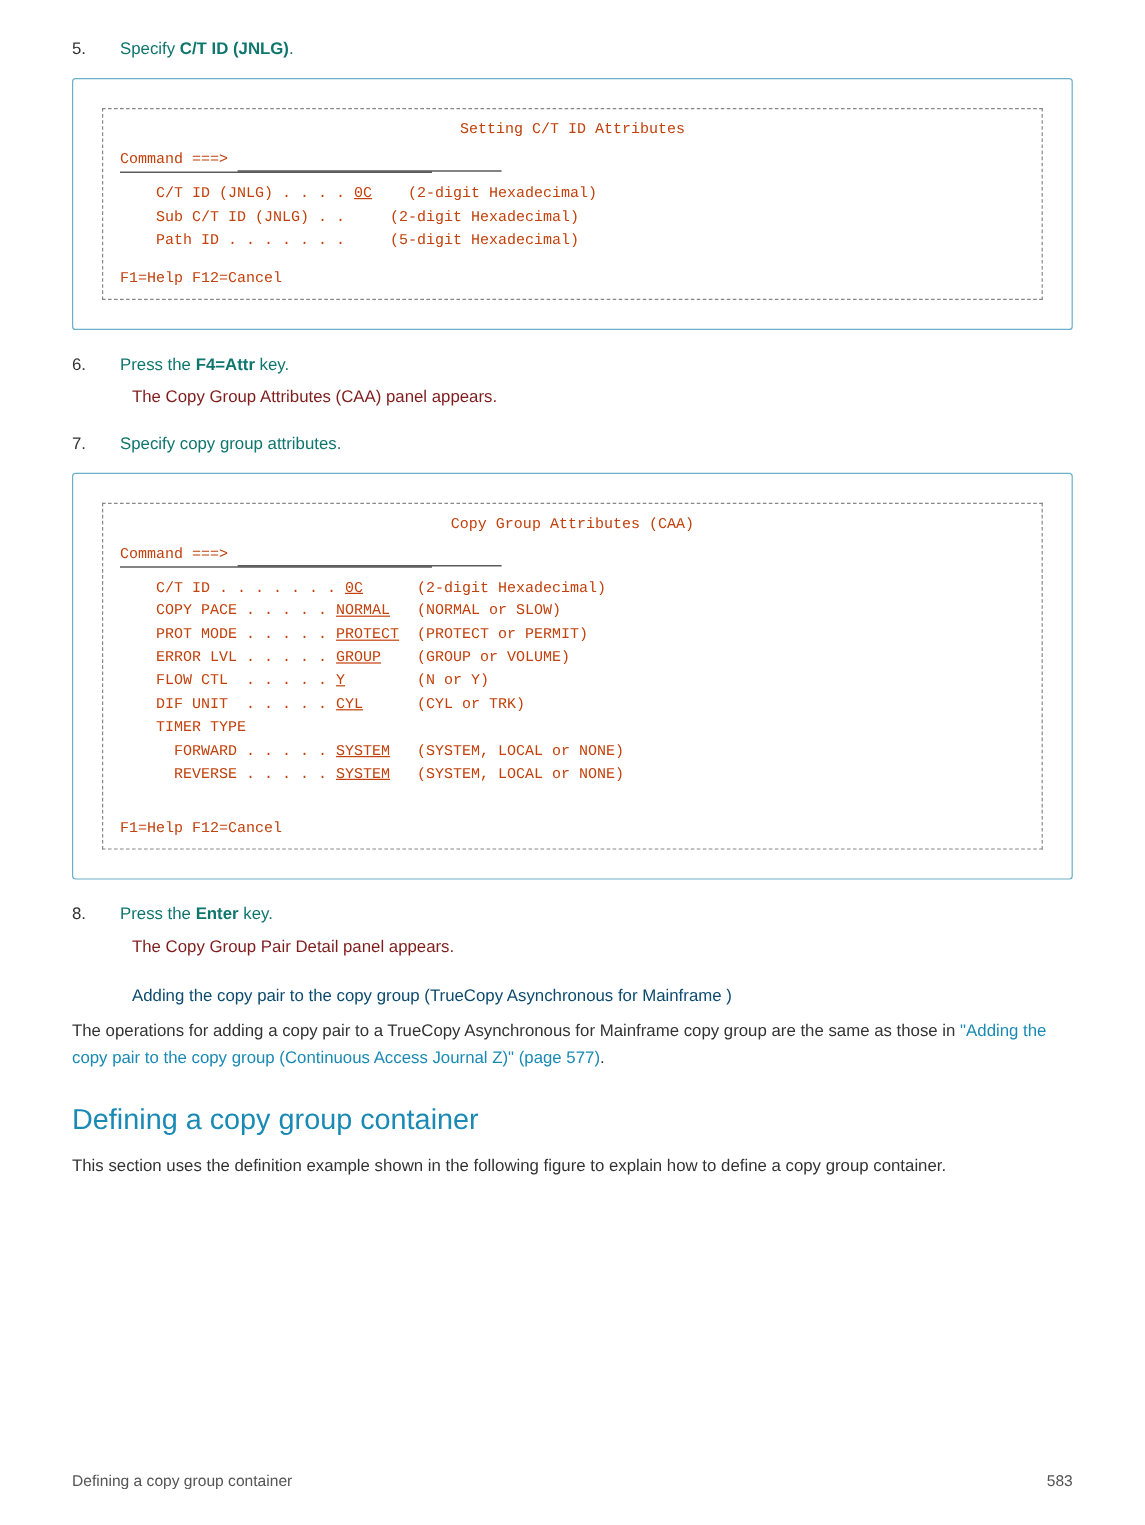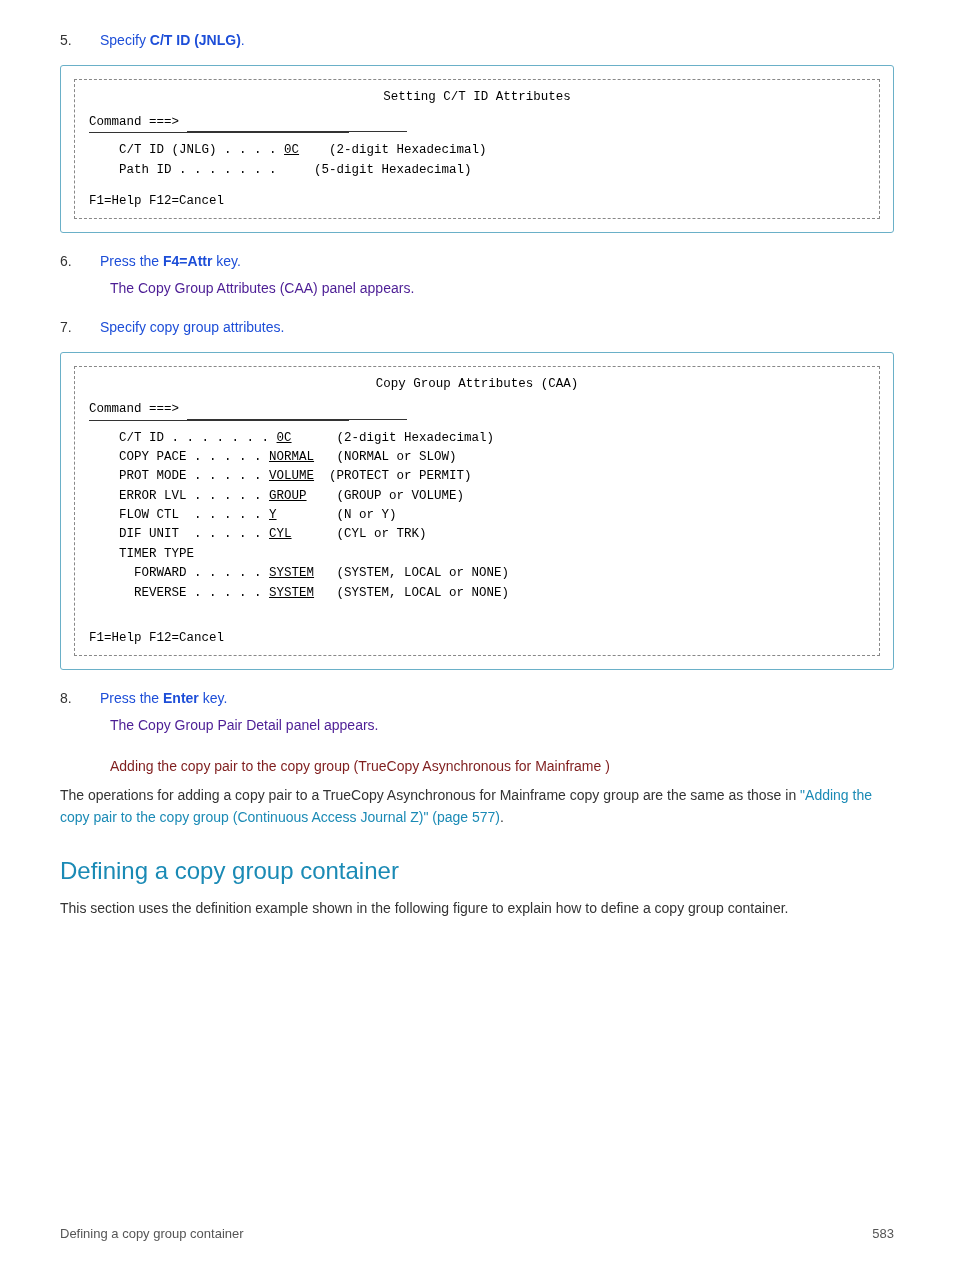--- a/index.html
+++ b/index.html
@@ -12,25 +12,25 @@
       min-height: 1271px;
       padding: 30px 60px 40px 60px;
     }
     .step-block {
       margin-bottom: 18px;
     }
     .terminal-box {
       border: 1px solid #6ab0c8;
       border-radius: 3px;
       background: #fff;
-      padding: 5px;
+      padding: 16px;
       margin: 14px 0 18px 0;
       font-family: 'Courier New', Courier, monospace;
       font-size: 12.5px;
-      color: #000000;
+      color: #c2410c;
     }
     .terminal-inner {
       border: 1px dashed #888;
       margin: 8px;
       padding: 10px 14px;
     }
     .terminal-title {
       text-align: center;
       margin-bottom: 8px;
       font-family: 'Courier New', Courier, monospace;
@@ -52,32 +52,32 @@
       border-bottom: 1px solid #333;
       width: 260px;
       vertical-align: bottom;
     }
     .terminal-footer {
       font-family: 'Courier New', Courier, monospace;
       font-size: 12.5px;
     }
     .step-text {
       font-size: 14px;
-      color: #1d4ed8;
+      color: #0f766e;
       line-height: 1.5;
     }
     .step-sub {
       margin-top: 5px;
       margin-left: 0px;
       font-size: 14px;
-      color: #4c1d95;
+      color: #7f1d1d;
       line-height: 1.5;
     }
     .section-heading-blue {
-      color: #7f1d1d;
+      color: #0c4a6e;
       font-size: 14px;
       font-weight: normal;
       margin: 18px 0 10px 0;
     }
     .section-heading-large {
       color: #1a8ab5;
       font-size: 24px;
       font-weight: normal;
       margin: 22px 0 10px 0;
       border-bottom: none;
@@ -108,20 +108,21 @@
     <span class="step-text">Specify <strong>C/T ID (JNLG)</strong>.</span>
   </div>
 
   <div class="terminal-box">
     <div class="terminal-inner">
       <div class="terminal-title">Setting C/T ID Attributes</div>
       <div class="terminal-cmd">
         <span class="terminal-line">Command ===&gt; <span style="display:inline-block; border-bottom:1px solid #333; width:220px;">&nbsp;</span></span>
       </div>
       <div class="terminal-line">    C/T ID (JNLG) . . . . <span class="underline">0C</span>    (2-digit Hexadecimal)</div>
+      <div class="terminal-line">    Sub C/T ID (JNLG) . .     (2-digit Hexadecimal)</div>
       <div class="terminal-line">    Path ID . . . . . . .     (5-digit Hexadecimal)</div>
       <br>
       <div class="terminal-footer">F1=Help     F12=Cancel</div>
     </div>
   </div>
 </div>
 
 <div class="step-block">
   <div style="display:flex; align-items:baseline; margin-bottom:6px;">
     <span style="min-width:40px; font-size:14px;">6.</span>
@@ -137,21 +138,21 @@
   </div>
 
   <div class="terminal-box">
     <div class="terminal-inner">
       <div class="terminal-title">Copy Group Attributes (CAA)</div>
       <div class="terminal-cmd">
         <span class="terminal-line">Command ===&gt; <span style="display:inline-block; border-bottom:1px solid #333; width:220px;">&nbsp;</span></span>
       </div>
       <div class="terminal-line">    C/T ID . . . . . . . <span class="underline">0C</span>      (2-digit Hexadecimal)</div>
       <div class="terminal-line">    COPY PACE . . . . . <span class="underline">NORMAL</span>   (NORMAL or SLOW)</div>
-      <div class="terminal-line">    PROT MODE . . . . . <span class="underline">VOLUME</span>  (PROTECT or PERMIT)</div>
+      <div class="terminal-line">    PROT MODE . . . . . <span class="underline">PROTECT</span>  (PROTECT or PERMIT)</div>
       <div class="terminal-line">    ERROR LVL . . . . . <span class="underline">GROUP</span>    (GROUP or VOLUME)</div>
       <div class="terminal-line">    FLOW CTL  . . . . . <span class="underline">Y</span>        (N or Y)</div>
       <div class="terminal-line">    DIF UNIT  . . . . . <span class="underline">CYL</span>      (CYL or TRK)</div>
       <div class="terminal-line">    TIMER TYPE</div>
       <div class="terminal-line">      FORWARD . . . . . <span class="underline">SYSTEM</span>   (SYSTEM, LOCAL or NONE)</div>
       <div class="terminal-line">      REVERSE . . . . . <span class="underline">SYSTEM</span>   (SYSTEM, LOCAL or NONE)</div>
       <br>
       <br>
       <div class="terminal-footer">F1=Help     F12=Cancel</div>
     </div>

